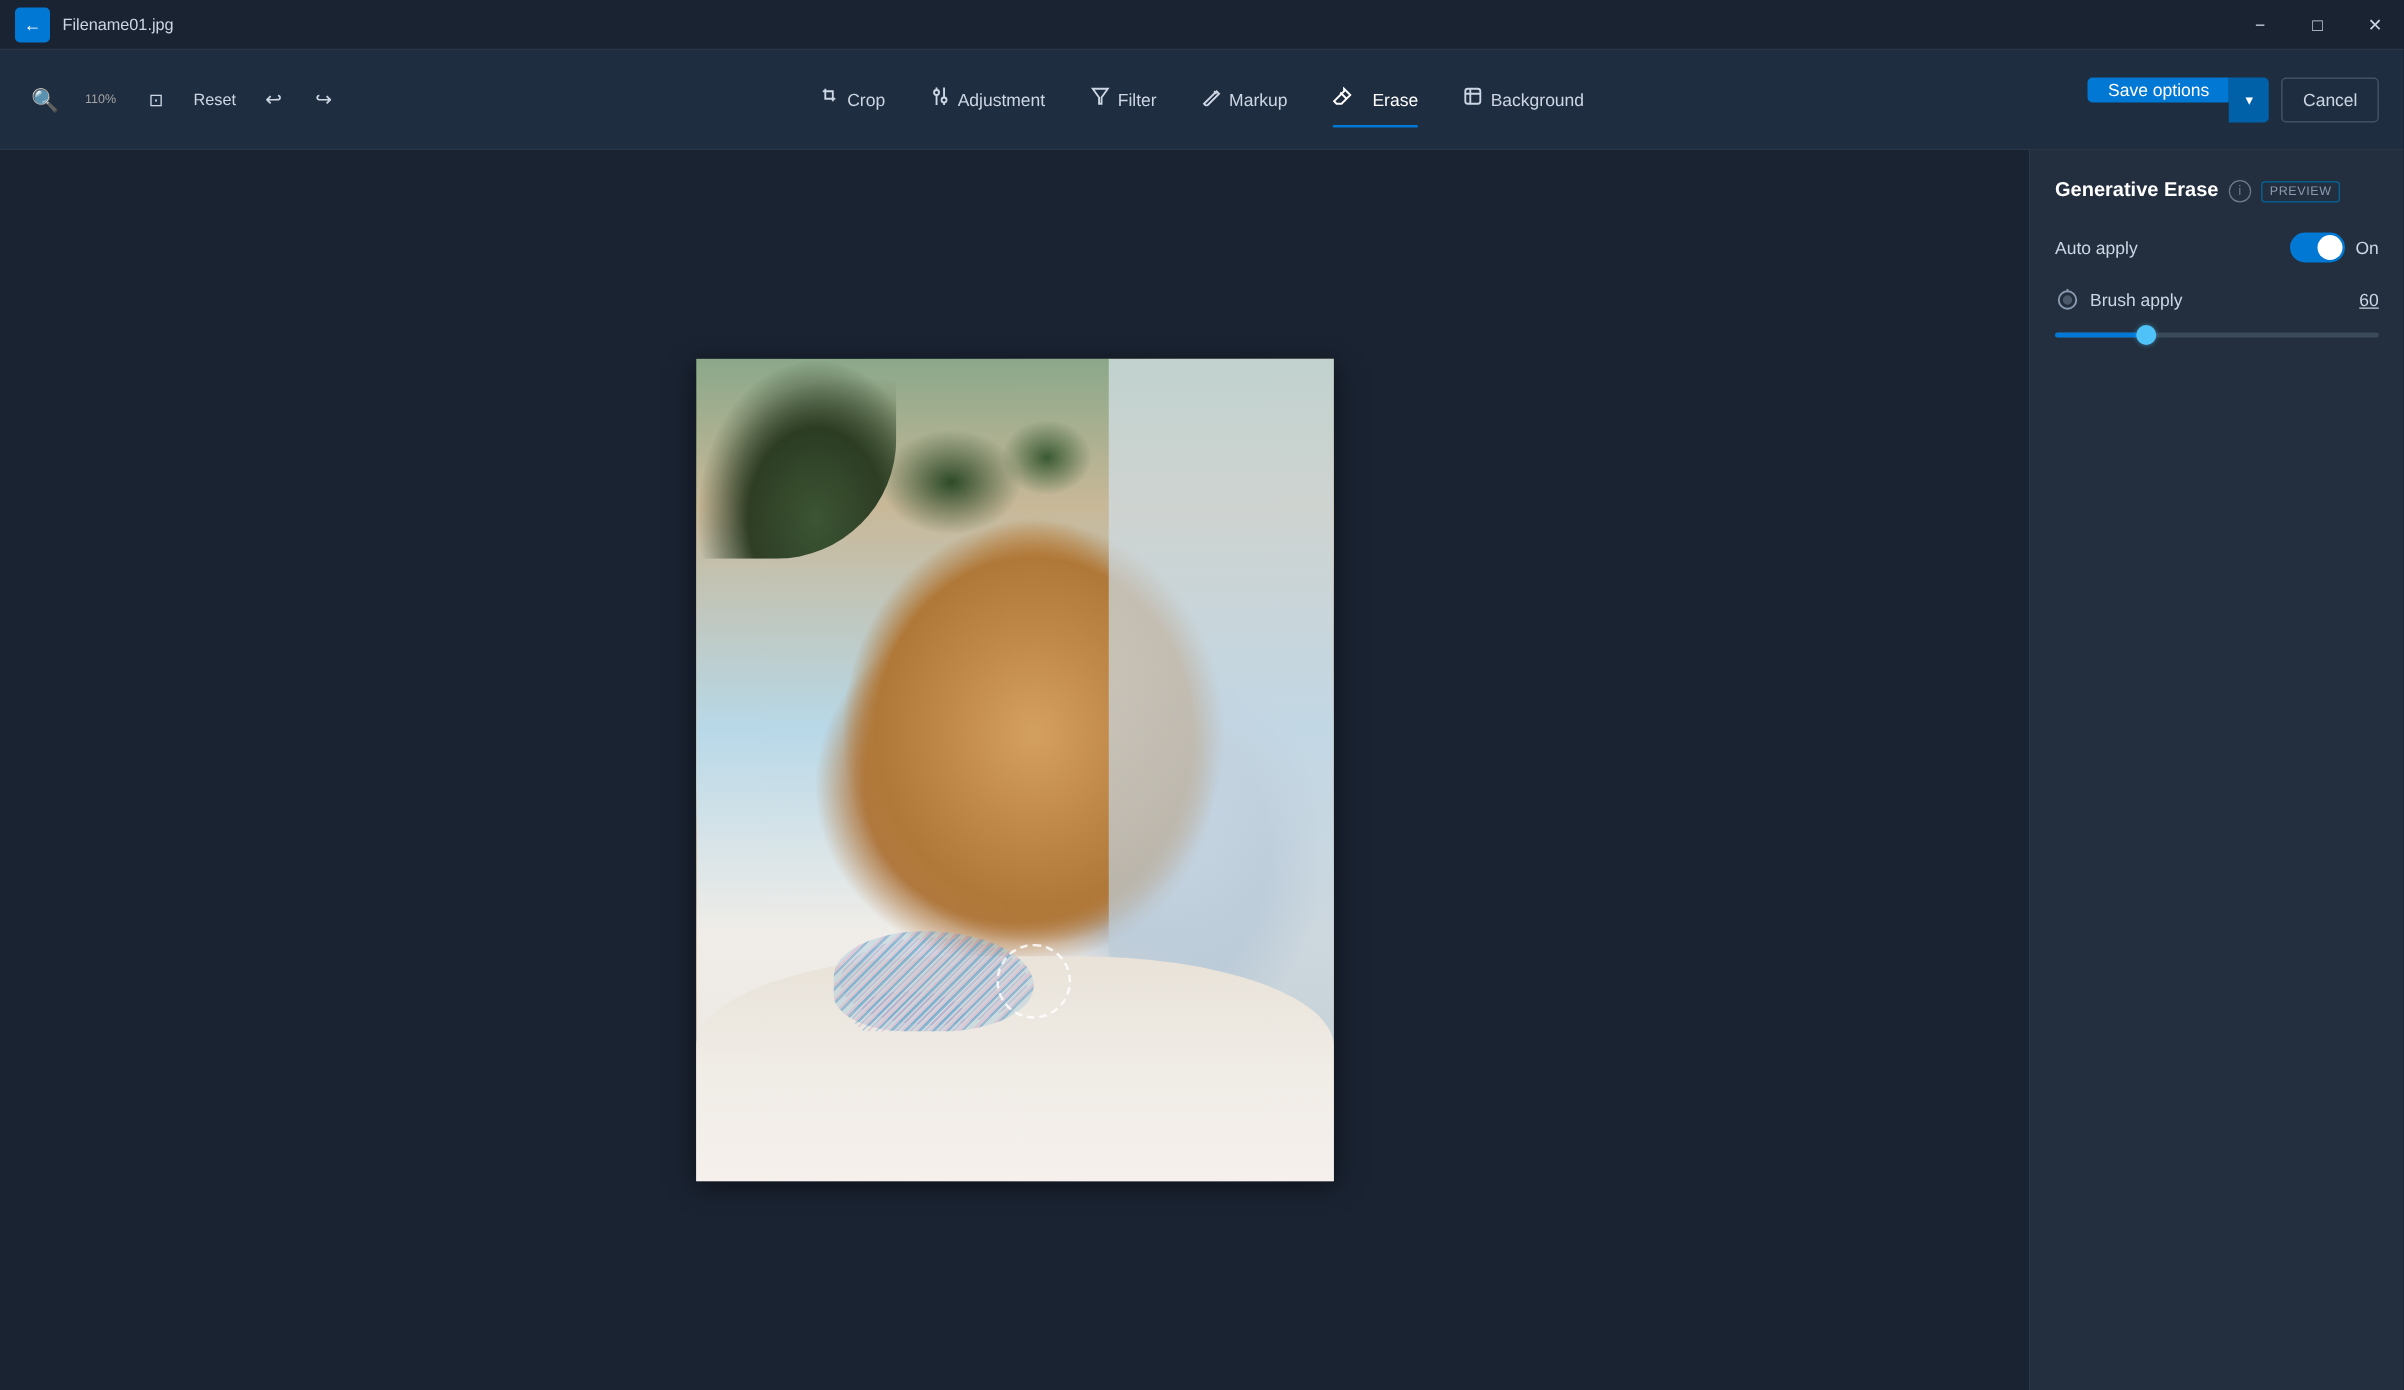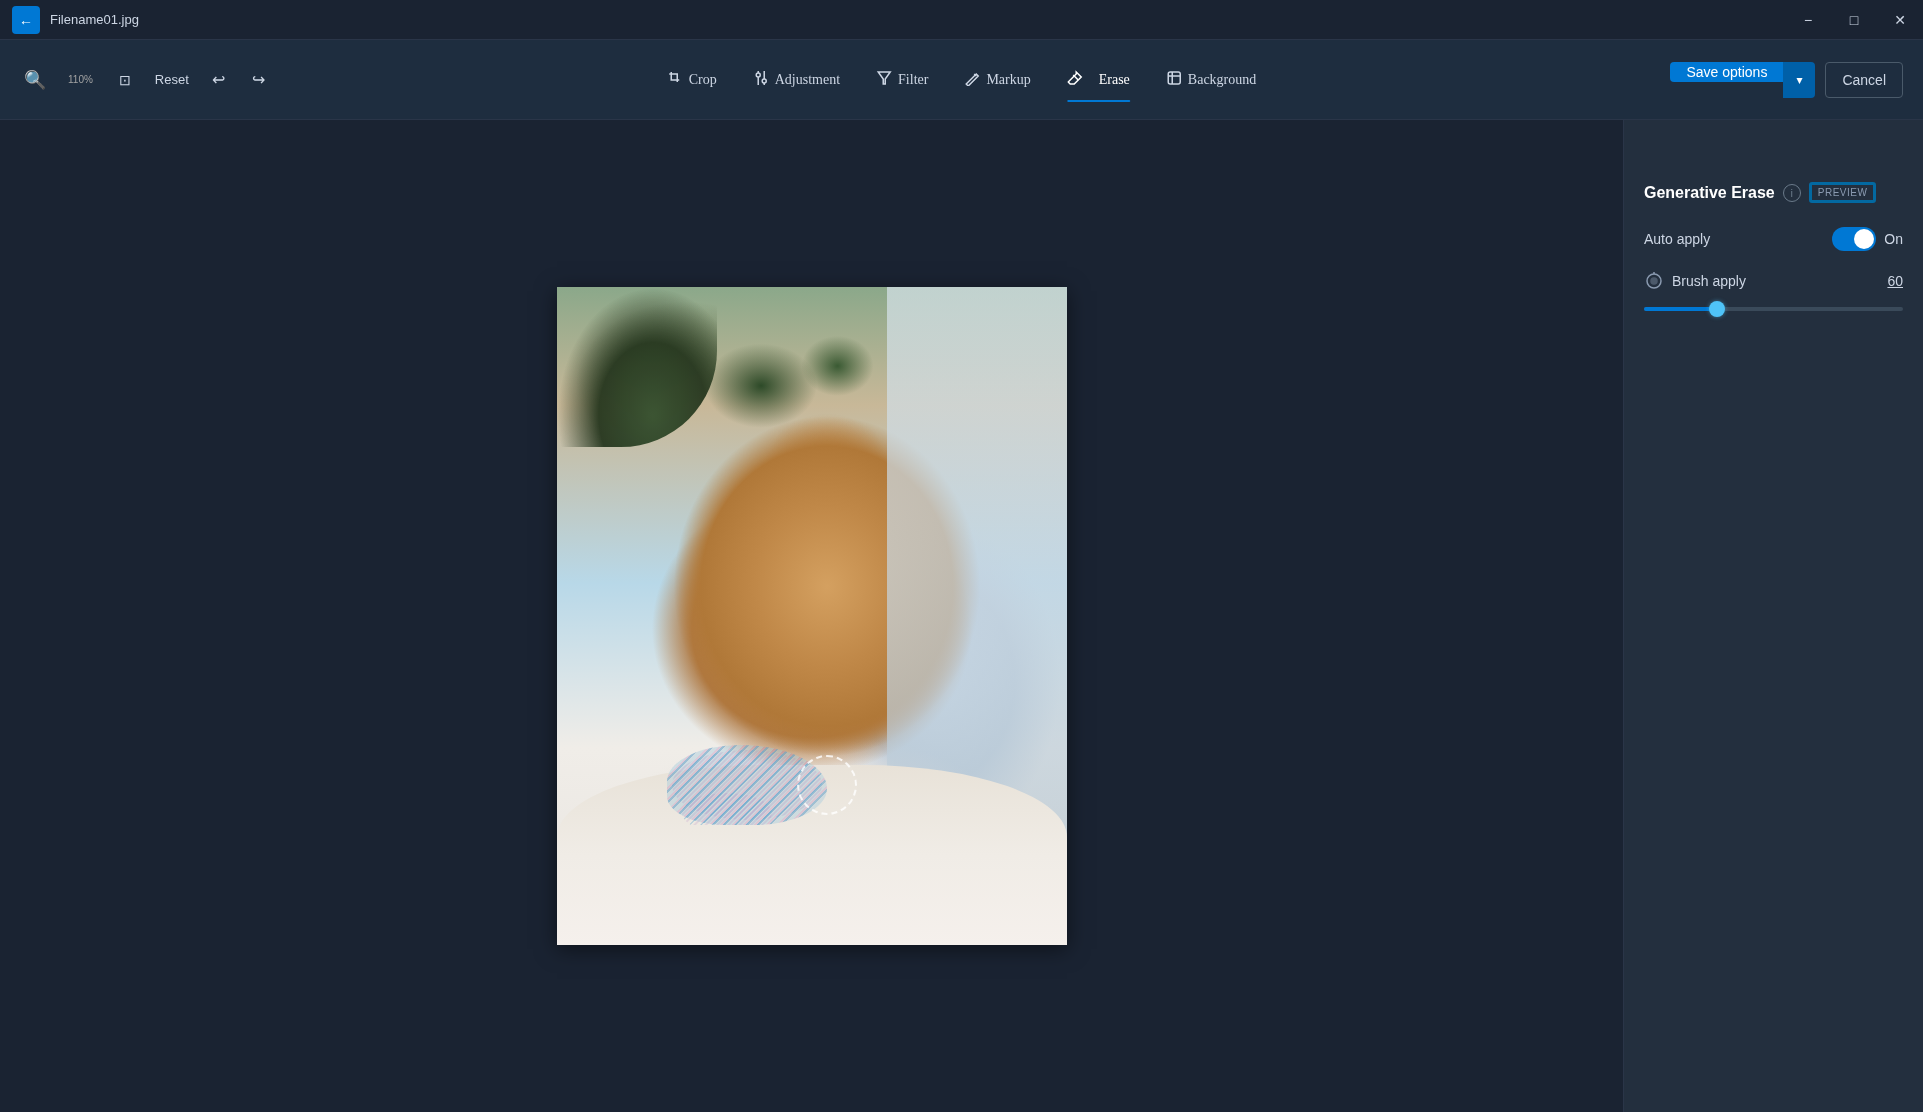--- a/index.html
+++ b/index.html
@@ -101,21 +101,20 @@
     .tool-btn {
       display: flex;
       align-items: center;
       gap: 6px;
       padding: 8px 16px;
       cursor: pointer;
       border-radius: 6px;
       font-size: 14px;
       color: #cdd6e4;
       position: relative;
-      font-family: Liberation Serif, serif;
     }
     .tool-btn.active {
       color: #ffffff;
     }
     .tool-btn.active::after {
       content: '';
       position: absolute;
       bottom: -4px;
       left: 16px;
       right: 16px;
@@ -272,21 +271,20 @@
       background: #232f3e;
       border-left: 1px solid #2a3548;
       padding: 24px 20px;
     }
 
     .panel-header {
       display: flex;
       align-items: center;
       gap: 8px;
       margin-bottom: 24px;
-      margin-top: 38px;
     }
     .panel-title {
       font-size: 16px;
       font-weight: 600;
       color: #ffffff;
     }
     .panel-info-icon {
       width: 18px;
       height: 18px;
       border-radius: 50%;
@@ -294,21 +292,21 @@
       display: flex;
       align-items: center;
       justify-content: center;
       font-size: 11px;
       color: #6a7a8a;
       cursor: pointer;
     }
     .preview-badge {
       font-size: 10px;
       color: #8a9ab0;
-      border: 3px solid #0369a1;
+      border: 1px solid #0369a1;
       border-radius: 3px;
       padding: 2px 6px;
       text-transform: uppercase;
       letter-spacing: 0.5px;
     }
 
     
     .setting-row {
       display: flex;
       align-items: center;

